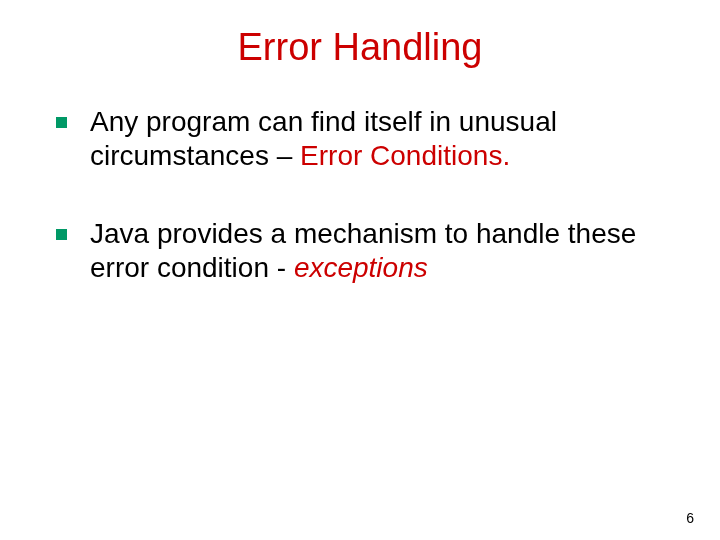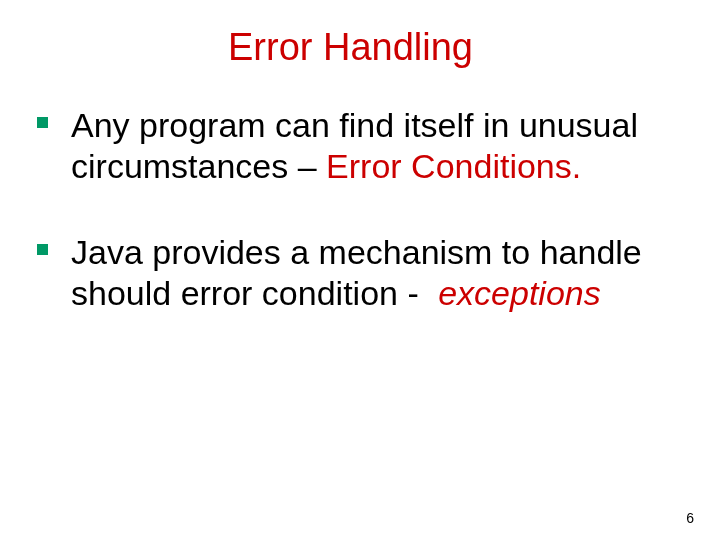--- a/index.html
+++ b/index.html
@@ -6,61 +6,60 @@
   html, body { width: 720px; height: 540px; }
   body {
     background: #ffffff;
     font-family: Tahoma, Verdana, Geneva, sans-serif;
     position: relative;
     overflow: hidden;
   }
   .slide {
     width: 720px;
     height: 540px;
-    padding: 20px 40px 20px 21px;
+    padding: 20px 40px 20px 40px;
     position: relative;
   }
   .title {
     text-align: center;
     font-size: 38px;
     font-weight: 400;
     color: #cc0000;
     margin-top: 6px;
     margin-bottom: 36px;
     font-family: Tahoma, Verdana, Geneva, sans-serif;
   }
   .bullets {
     list-style: none;
     padding-left: 8px;
   }
   .bullets li {
     position: relative;
     padding-left: 42px;
-    font-size: 34px;
+    font-size: 28px;
     line-height: 1.22;
     color: #000;
     margin-bottom: 44px;
     font-family: Tahoma, Verdana, Geneva, sans-serif;
   }
   .bullets li::before {
     content: '';
     position: absolute;
     left: 8px;
     top: 12px;
     width: 11px;
     height: 11px;
     background: #009966;
   }
   .em-red {
     color: #cc0000;
   }
   .em-italic {
     font-style: italic;
     color: #cc0000;
-    margin-left: 10px;
   }
   .page-num {
     position: absolute;
     bottom: 14px;
     right: 26px;
     font-size: 14px;
     color: #000;
     font-family: Tahoma, Verdana, Geneva, sans-serif;
   }
 </style>
@@ -68,18 +67,18 @@
 <body>
 
 <div class="slide">
   <h1 class="title">Error Handling</h1>
 
   <ul class="bullets">
     <li>
       <span>Any program can find itself in unusual circumstances – </span><span class="em-red">Error Conditions.</span><span></span>
     </li>
     <li>
-      <span>Java provides a mechanism to handle should error condition - </span><span class="em-red"></span><span class="em-italic"> exceptions</span><span></span>
+      <span>Java provides a mechanism to handle these error condition - </span><span class="em-red"></span><span class="em-italic"> exceptions</span><span></span>
     </li>
   </ul>
 
   <div class="page-num">6</div>
 </div>
 
 </body></html>

